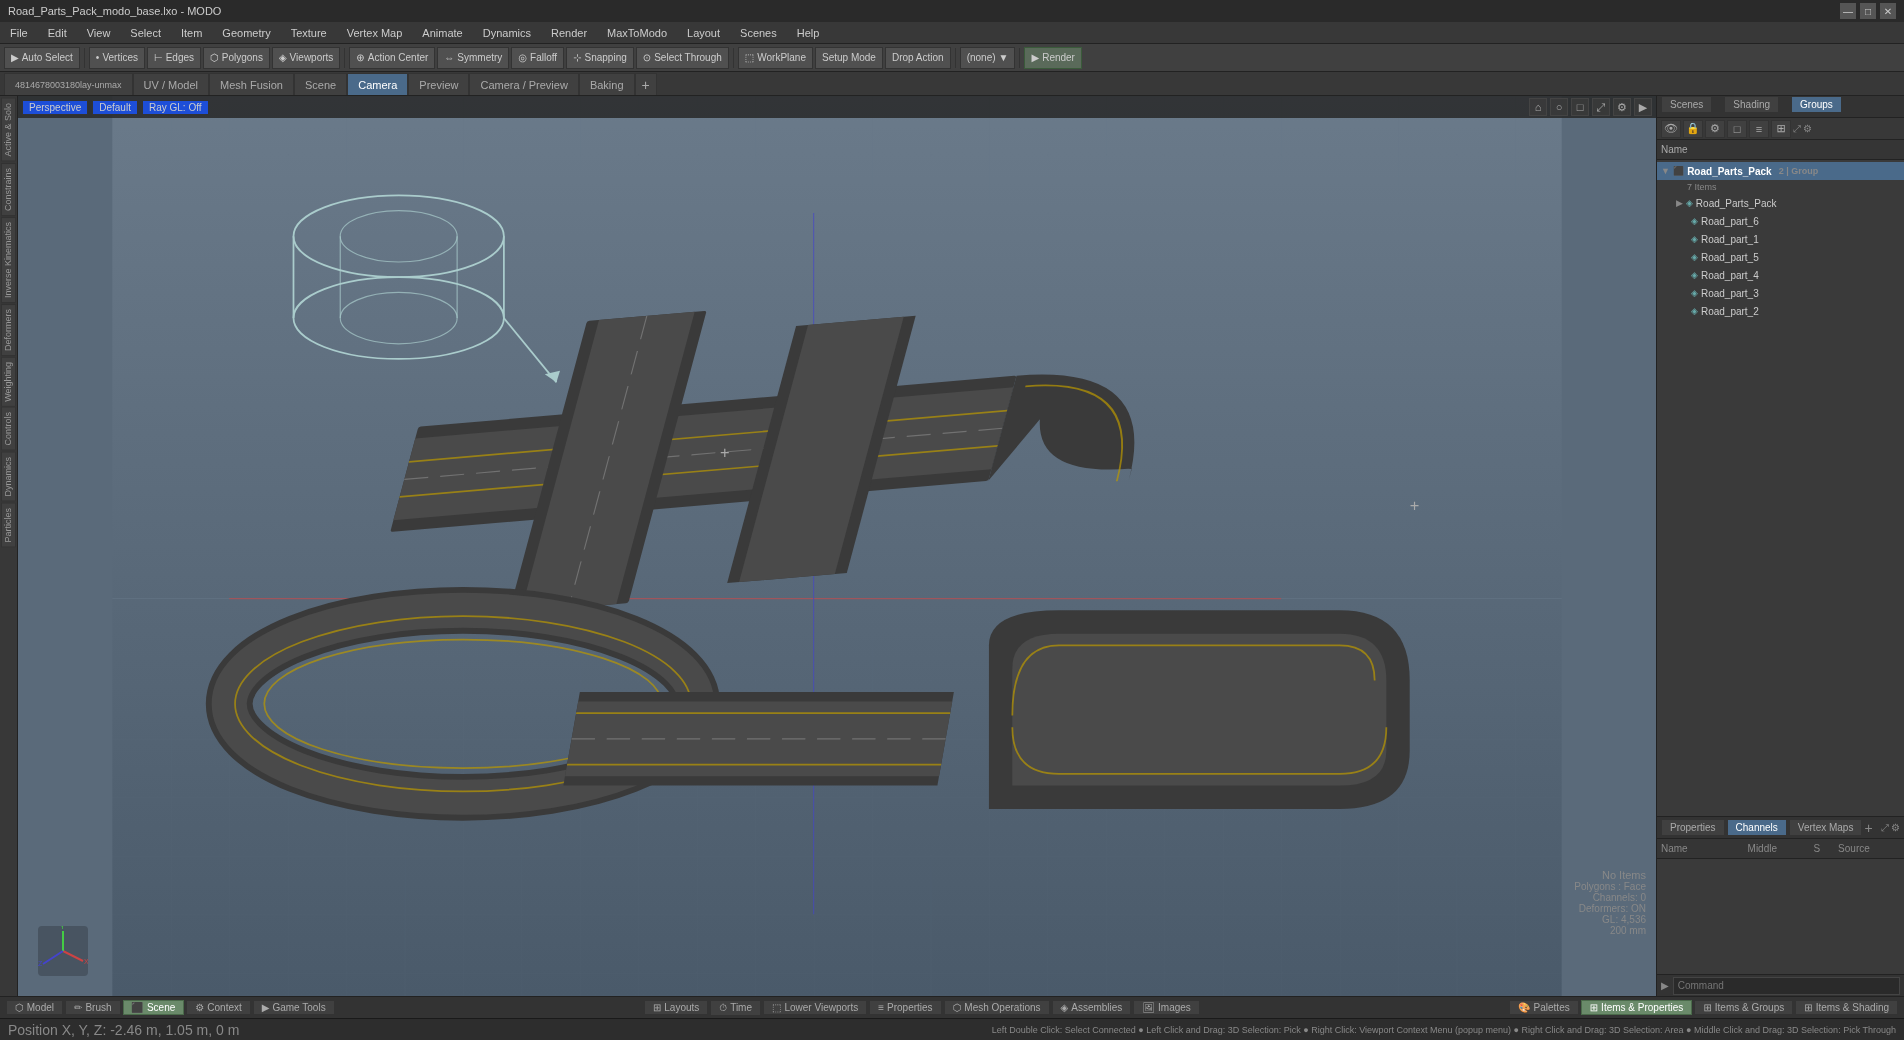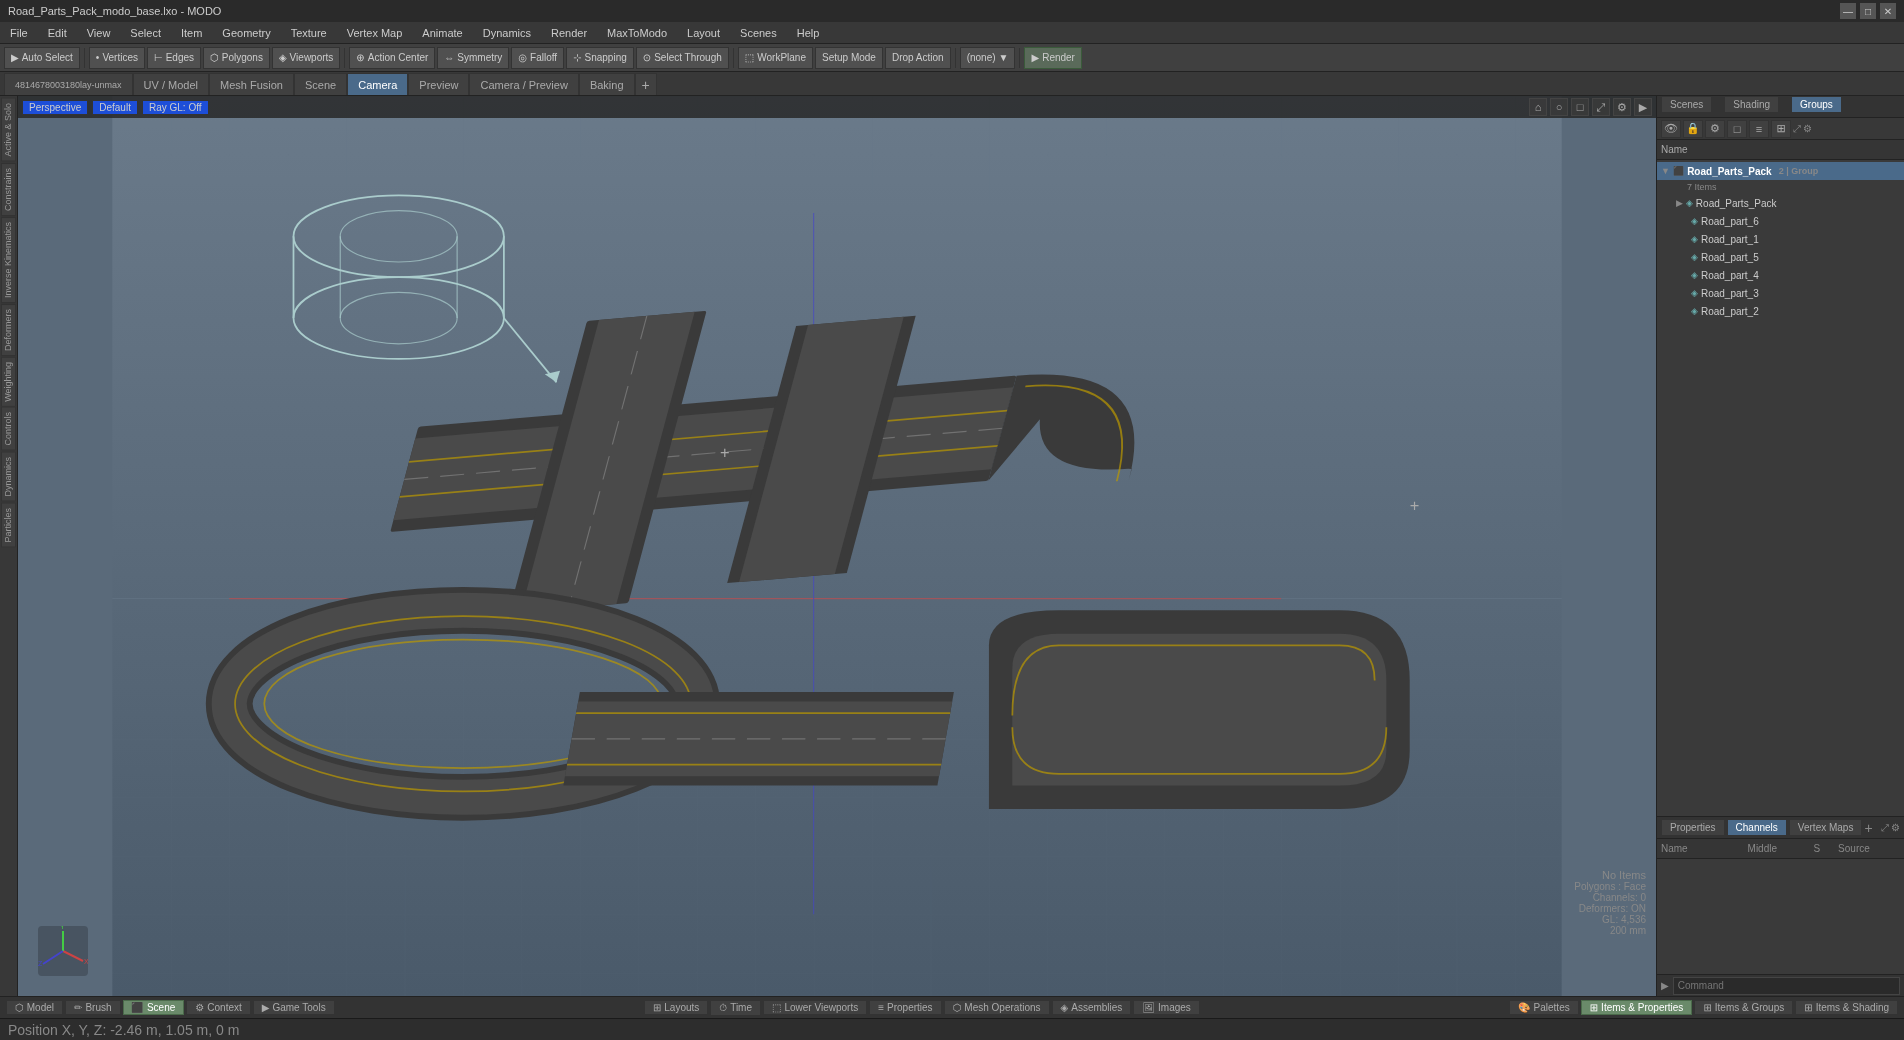--- a/index.html
+++ b/index.html
@@ -888,13 +888,14 @@
     </div>
     <div class="btab">
       <span>⊞</span>
       <span>Items &amp; Shading</span>
     </div>
   </div>
 </div>
 
 <div id="status-bar">
   <span class="status-text">Position X, Y, Z:  -2.46 m, 1.05 m, 0 m</span>
+  <span class="status-text" style="font-size:9px;">Left Double Click: Select Connected ● Left Click and Drag: 3D Selection: Pick ● Right Click: Viewport Context Menu (popup menu) ● Right Click and Drag: 3D Selection: Area ● Middle Click and Drag: 3D Selection: Pick Through</span>
 </div>
 
 </body></html>

